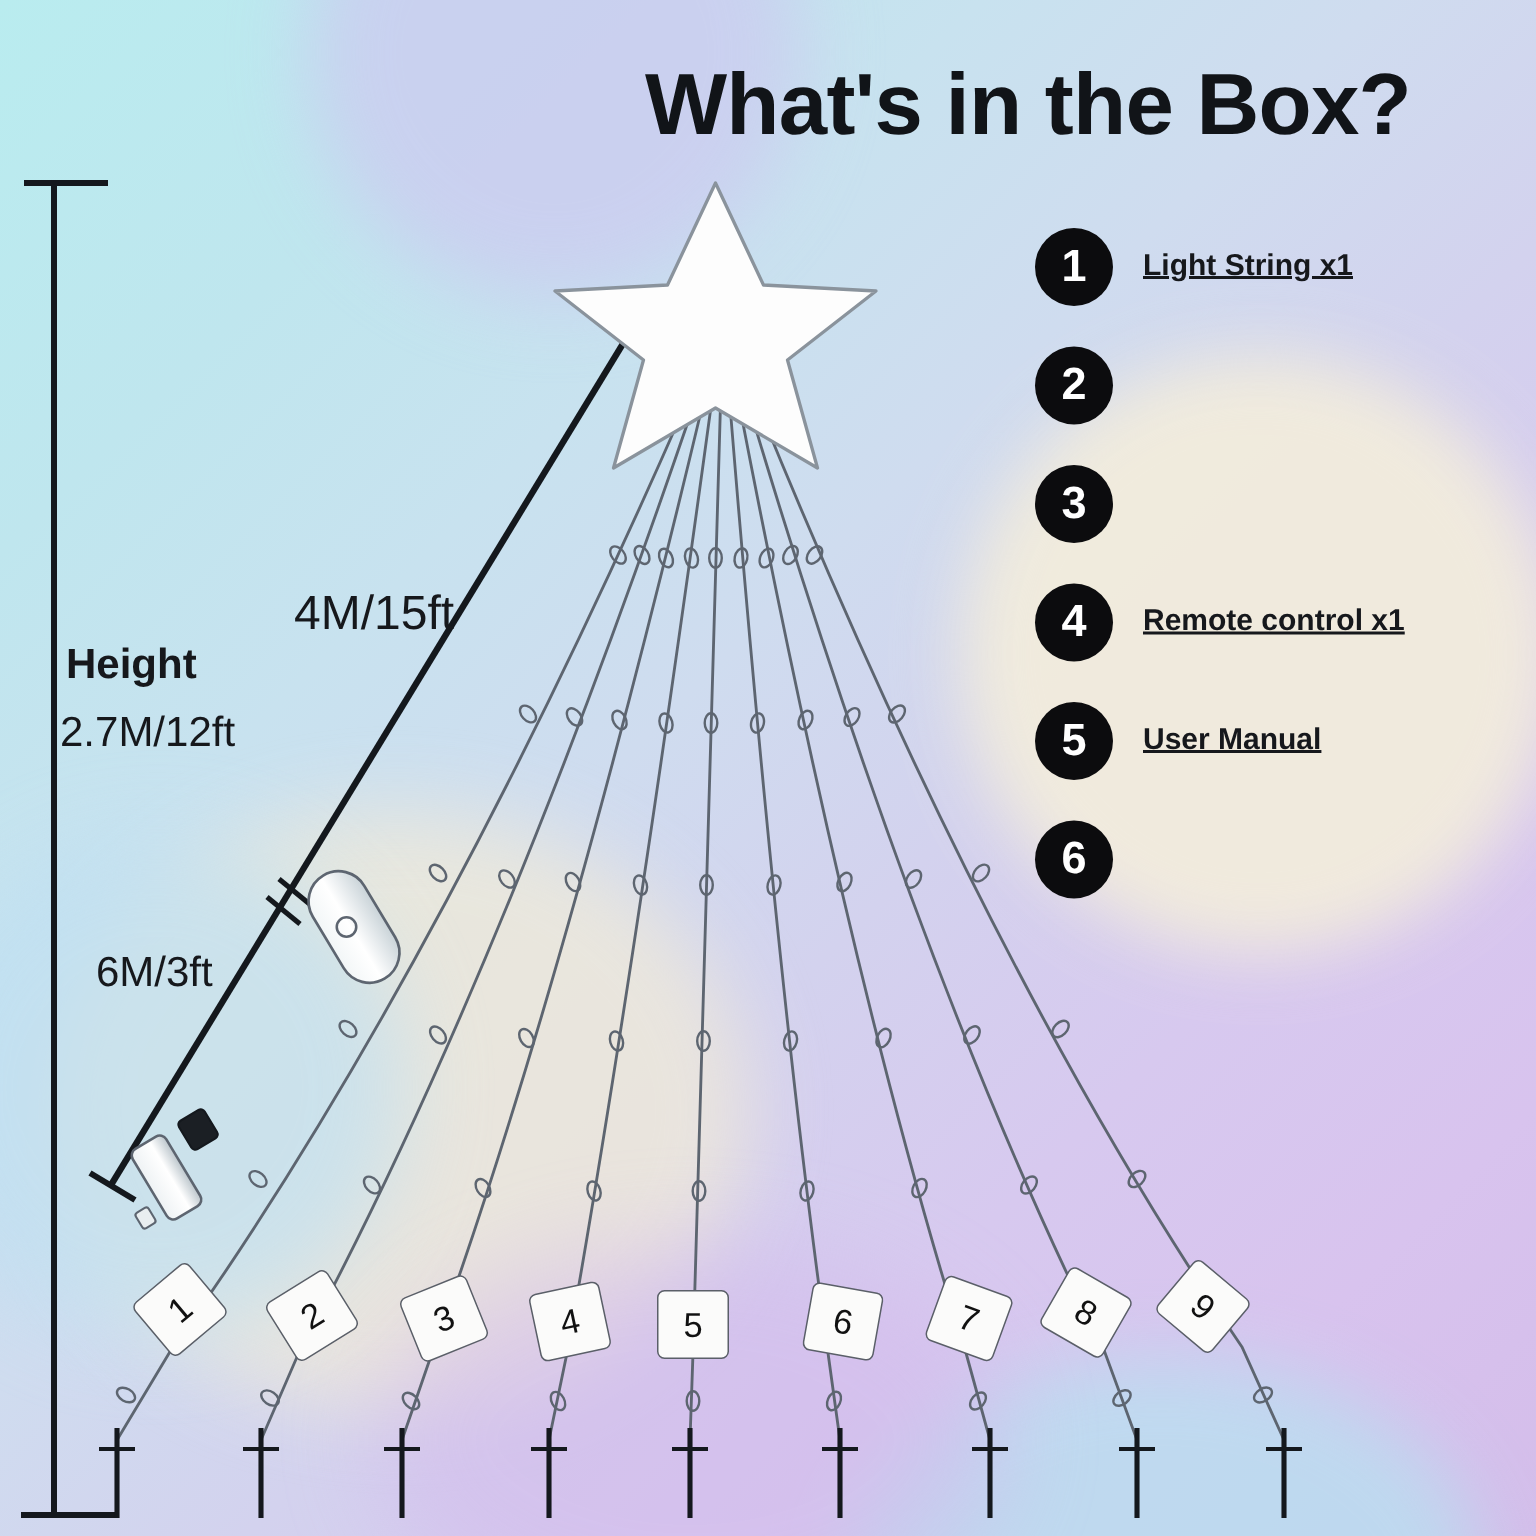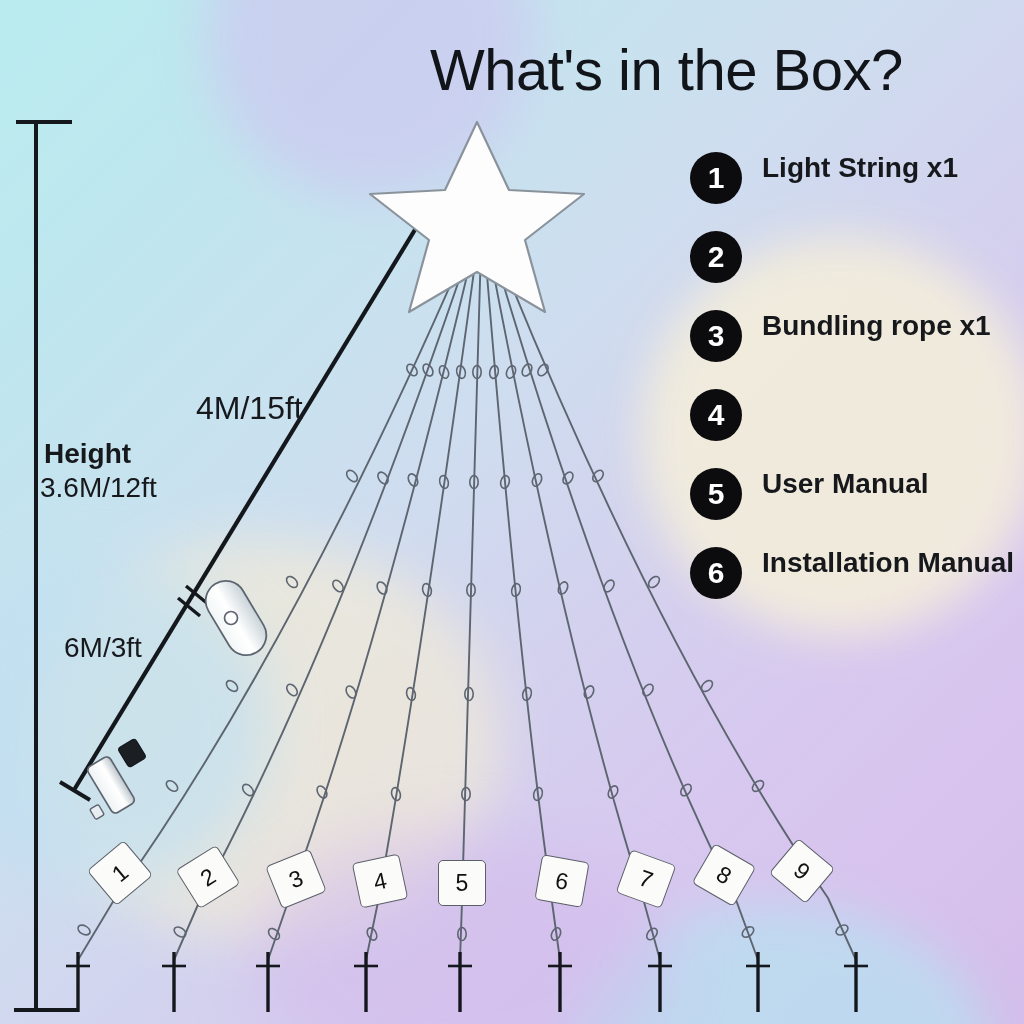--- a/index.html
+++ b/index.html
@@ -72,21 +72,21 @@
     opacity: .55;
     filter: blur(30px);
   }
 
   
   #title {
     position: absolute;
     left: 430px;
     top: 36px;
     font-size: 58px;
-    font-weight: normal;
+    font-weight: bold;
     color: #111418;
     letter-spacing: -0.5px;
     white-space: nowrap;
   }
 
   
   #contents-list {
     position: absolute;
     left: 690px;
     top: 152px;
@@ -106,39 +106,40 @@
     background: #0c0c0e;
     color: #ffffff;
     font-size: 30px;
     font-weight: bold;
     line-height: 52px;
     text-align: center;
   }
   .item-label {
     position: absolute;
     left: 72px;
-    top: 0;
-    font-size: 28px;
+    top: 14px;
+    font-size: 20px;
     font-weight: bold;
     color: #16181c;
     white-space: nowrap;
+    text-decoration: underline;
   }
 
   
   .caption {
     position: absolute;
     color: #16181c;
     white-space: nowrap;
   }
   #caption-slant {
     left: 196px; top: 390px;
     font-size: 32px;
   }
   #caption-height-word {
-    left: 44px; top: 438px;
+    left: 44px; top: 427px;
     font-size: 28px;
     font-weight: bold;
   }
   #caption-height-value {
     left: 40px; top: 472px;
     font-size: 28px;
   }
   #caption-lead {
     left: 64px; top: 632px;
     font-size: 28px;
@@ -369,38 +370,37 @@
   <div id="contents-list">
     <div class="content-item">
       <div class="badge">1</div>
       <div class="item-label">Light String  x1</div>
     </div>
     <div class="content-item">
       <div class="badge">2</div>
     </div>
     <div class="content-item">
       <div class="badge">3</div>
-      <div class="item-label">Bundling rope x1</div>
     </div>
     <div class="content-item">
       <div class="badge">4</div>
+      <div class="item-label">Remote control x1</div>
     </div>
     <div class="content-item">
       <div class="badge">5</div>
       <div class="item-label">User Manual</div>
     </div>
     <div class="content-item">
       <div class="badge">6</div>
-      <div class="item-label">Installation Manual</div>
     </div>
   </div>
 
   <div class="caption" id="caption-slant">4M/15ft</div>
   <div class="caption" id="caption-height-word">Height</div>
-  <div class="caption" id="caption-height-value">3.6M/12ft</div>
+  <div class="caption" id="caption-height-value">2.7M/12ft</div>
   <div class="caption" id="caption-lead">6M/3ft</div>
 
   <div class="strand-tag" style="left:96px;  top:850px; transform:rotate(-40deg);">1</div>
   <div class="strand-tag" style="left:184px; top:854px; transform:rotate(-32deg);">2</div>
   <div class="strand-tag" style="left:272px; top:856px; transform:rotate(-22deg);">3</div>
   <div class="strand-tag" style="left:356px; top:858px; transform:rotate(-12deg);">4</div>
   <div class="strand-tag" style="left:438px; top:860px; transform:rotate(0deg);">5</div>
   <div class="strand-tag" style="left:538px; top:858px; transform:rotate(10deg);">6</div>
   <div class="strand-tag" style="left:622px; top:856px; transform:rotate(20deg);">7</div>
   <div class="strand-tag" style="left:700px; top:852px; transform:rotate(30deg);">8</div>

